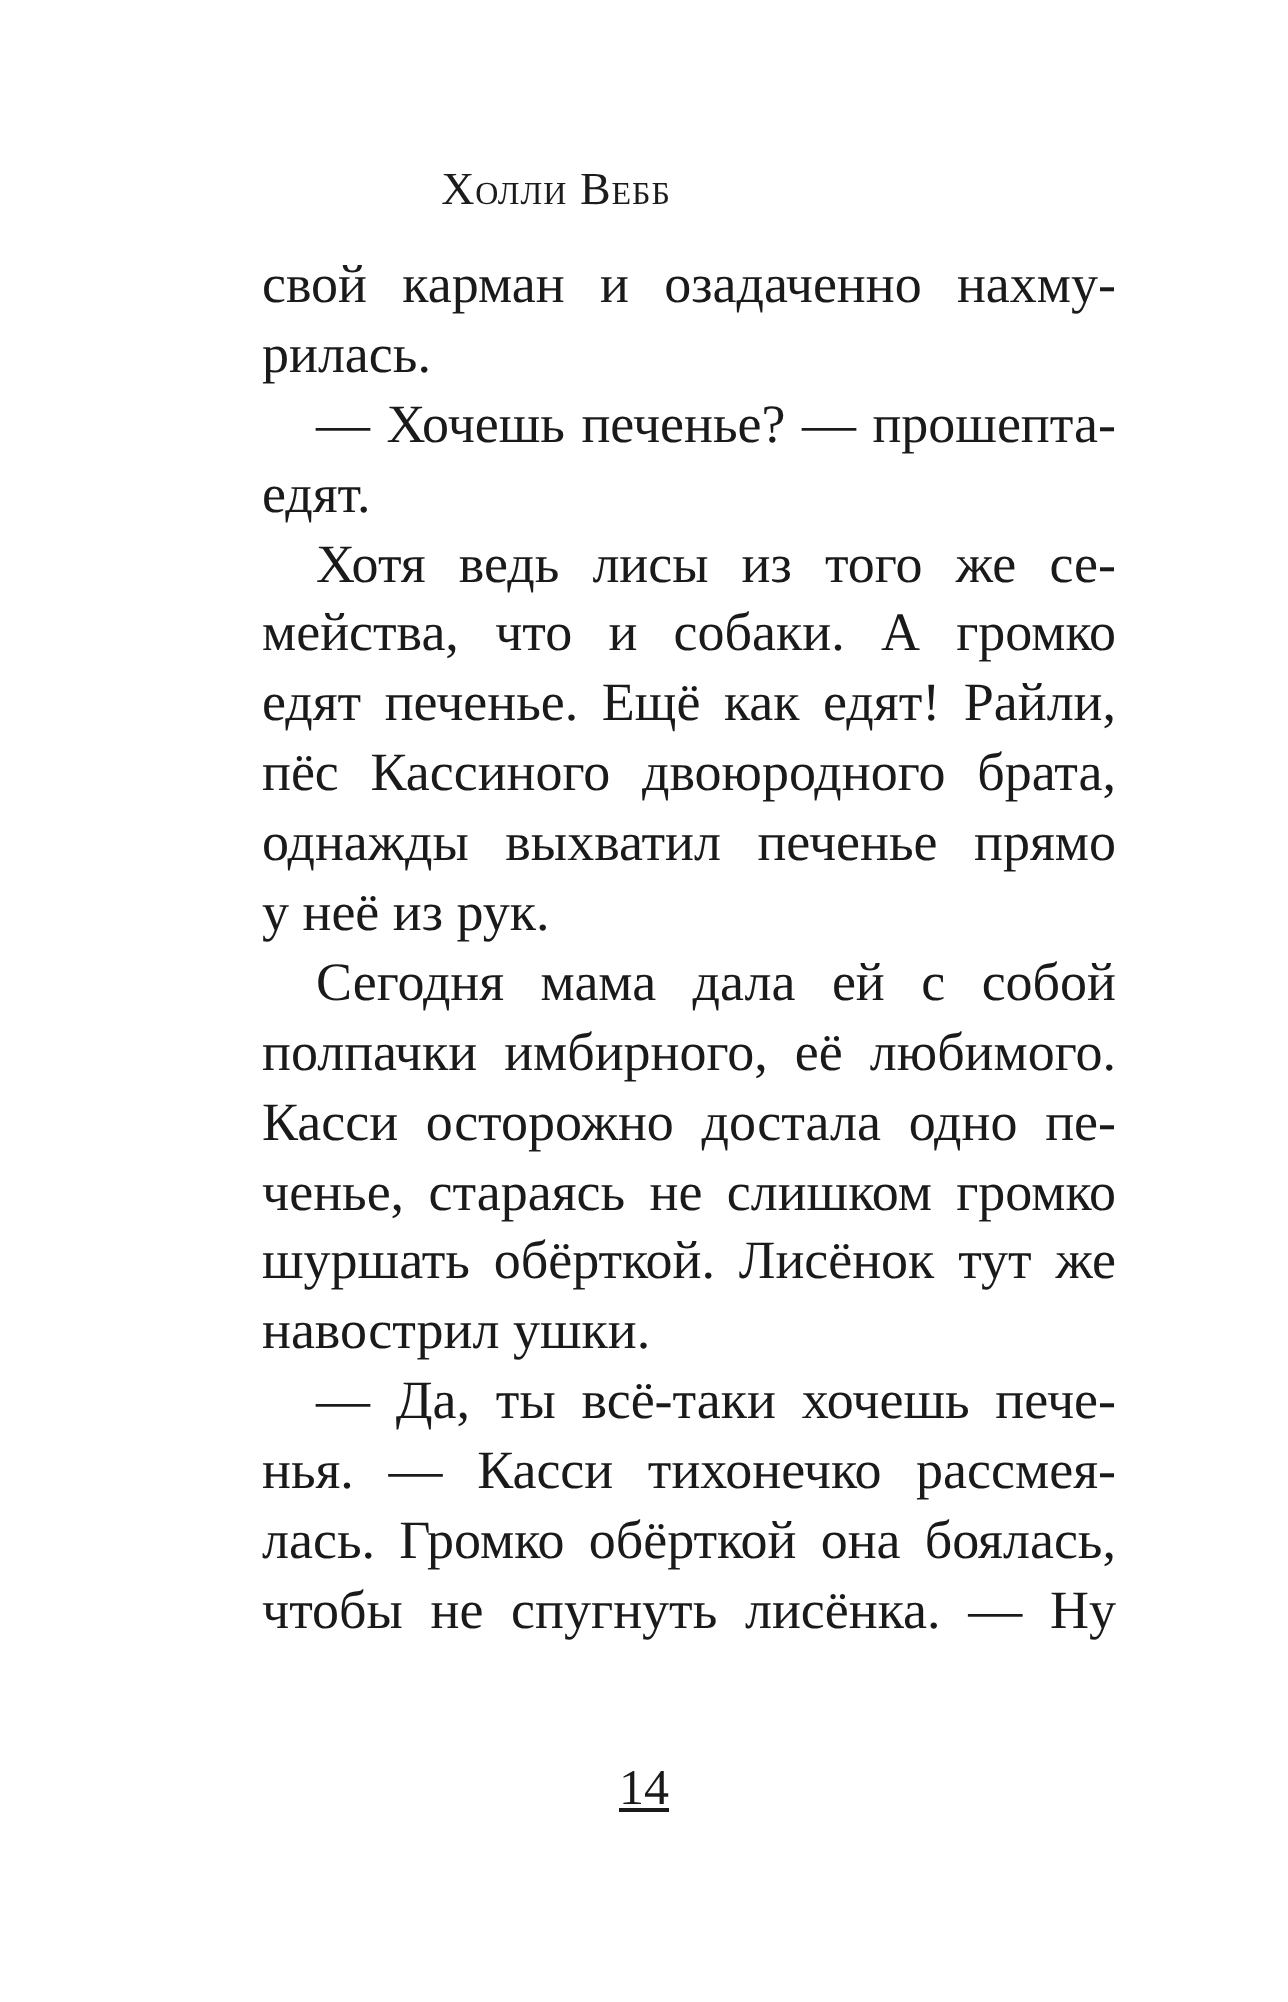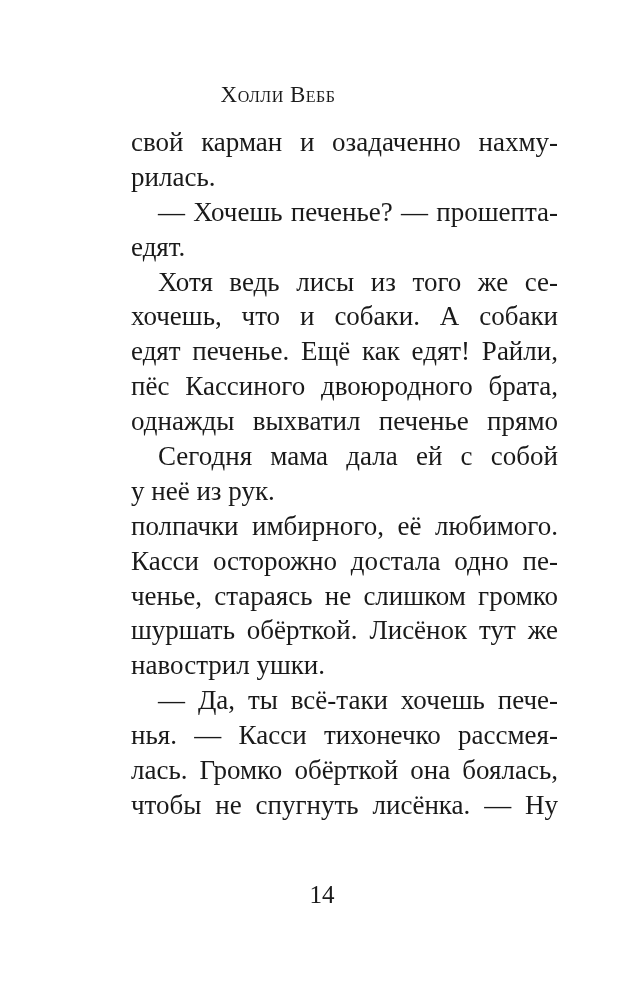--- a/index.html
+++ b/index.html
@@ -57,20 +57,21 @@
     }
     .page-number {
       position: absolute;
       top: 880px;
       left: 0;
       width: 644px;
       text-align: center;
       font-size: 25px;
       line-height: 30px;
       color: #1a1a1a;
+      text-decoration: underline;
     }
   </style>
 </head>
 <body>
 
 <div class="running-header">Холли Вебб</div>
 
 <div class="text-block">
   <div class="line">
       <span class="inner">свой карман и озадаченно нахму-</span>
@@ -81,36 +82,36 @@
   <div class="line indent">
       <span class="inner">— Хочешь печенье? — прошепта-</span>
     </div>
   <div class="line last">
       <span class="inner">едят.</span>
     </div>
   <div class="line indent">
       <span class="inner">Хотя ведь лисы из того же се-</span>
     </div>
   <div class="line">
-      <span class="inner">хочешь, что и собаки. А собаки</span>
+      <span class="inner">мейства, что и собаки. А громко</span>
     </div>
   <div class="line">
       <span class="inner">едят печенье. Ещё как едят! Райли,</span>
     </div>
   <div class="line">
       <span class="inner">пёс Кассиного двоюродного брата,</span>
     </div>
   <div class="line">
       <span class="inner">однажды выхватил печенье прямо</span>
     </div>
+  <div class="line last">
+      <span class="inner">у неё из рук.</span>
+    </div>
   <div class="line indent">
       <span class="inner">Сегодня мама дала ей с собой</span>
-    </div>
-  <div class="line last">
-      <span class="inner">у неё из рук.</span>
     </div>
   <div class="line">
       <span class="inner">полпачки имбирного, её любимого.</span>
     </div>
   <div class="line">
       <span class="inner">Касси осторожно достала одно пе-</span>
     </div>
   <div class="line">
       <span class="inner">ченье, стараясь не слишком громко</span>
     </div>

